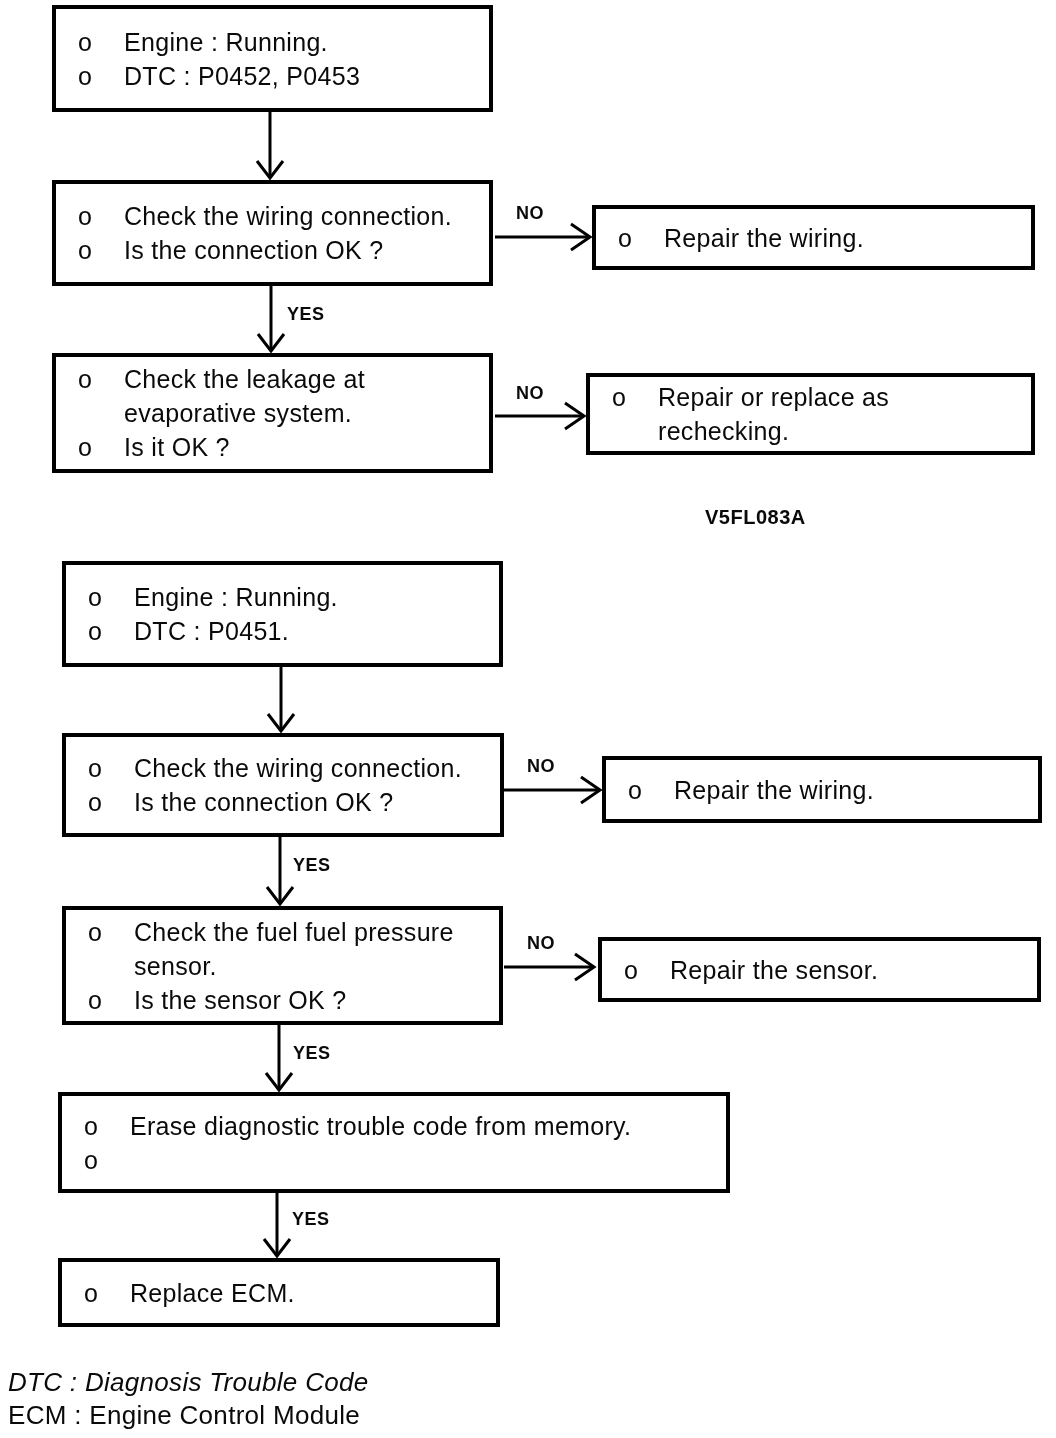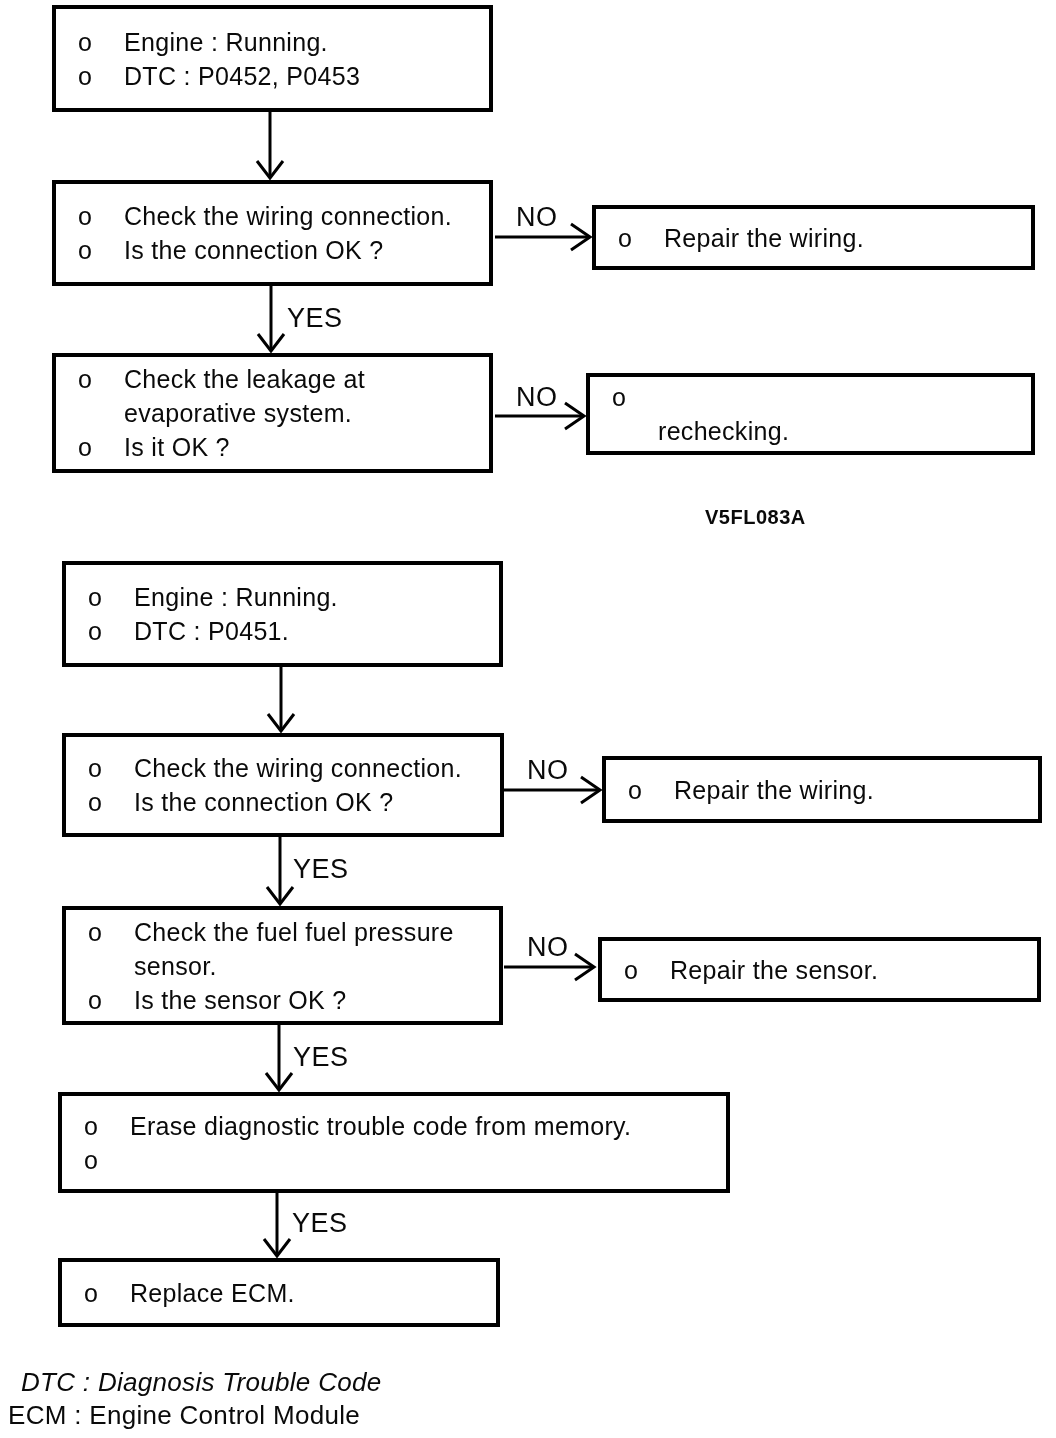--- a/index.html
+++ b/index.html
@@ -12,22 +12,22 @@
   .box {
     position:absolute; box-sizing:border-box;
     border:4px solid #000; background:#fff;
     display:flex; flex-direction:column; justify-content:center;
     padding:4px 8px;
   }
   .row { display:flex; align-items:baseline; line-height:34px; font-size:25px; letter-spacing:0.3px; white-space:nowrap; }
   .bullet-cell { flex:none; width:46px; padding-left:14px; }
   .txt { flex:none; }
   .lbl {
-    position:absolute; font-size:27px; letter-spacing:0.5px;
-    line-height:1; white-space:nowrap;
+    position:absolute; font-size:18px; letter-spacing:0.5px;
+    line-height:1; white-space:nowrap;font-weight:bold;
   }
   .caption {
     position:absolute; font-size:20px; font-weight:bold; letter-spacing:0.5px;
   }
   .footnote { position:absolute; font-size:26px; letter-spacing:0.3px; line-height:1; }
   .footnote.italic { font-style:italic; }
   svg.arrows { position:absolute; left:0; top:0; width:1056px; height:1438px; pointer-events:none; }
   svg.arrows * { stroke:#000; fill:none; stroke-width:3; }
 </style>
 </head>
@@ -108,20 +108,21 @@
         <span class="bullet-cell">o</span>
         <span class="txt">Is it OK ?</span>
       </div>
     </div>
 
     <div class="lbl" style="left:516px; top:384px;">NO</div>
 
     <div class="box" style="left:586px; top:373px; width:449px; height:82px;">
       <div class="row">
         <span class="bullet-cell">o</span>
+        <span class="txt">Repair or replace as</span>
       </div>
       <div class="row">
         <span class="bullet-cell"></span>
         <span class="txt">rechecking.</span>
       </div>
     </div>
 
     <div class="caption" style="left:705px; top:506px;">V5FL083A</div>
   </div>
 
@@ -199,16 +200,16 @@
     <div class="lbl" style="left:292px; top:1210px;">YES</div>
 
     <div class="box" style="left:58px; top:1258px; width:442px; height:69px;">
       <div class="row">
         <span class="bullet-cell">o</span>
         <span class="txt">Replace ECM.</span>
       </div>
     </div>
   </div>
 
-  <div class="footnote italic" style="left:8px; top:1369px;margin-left:13px;">DTC : Diagnosis Trouble Code</div>
+  <div class="footnote italic" style="left:8px; top:1369px;">DTC : Diagnosis Trouble Code</div>
   <div class="footnote" style="left:8px; top:1402px;">ECM : Engine Control Module</div>
 
 </div>
 
 </body></html>

